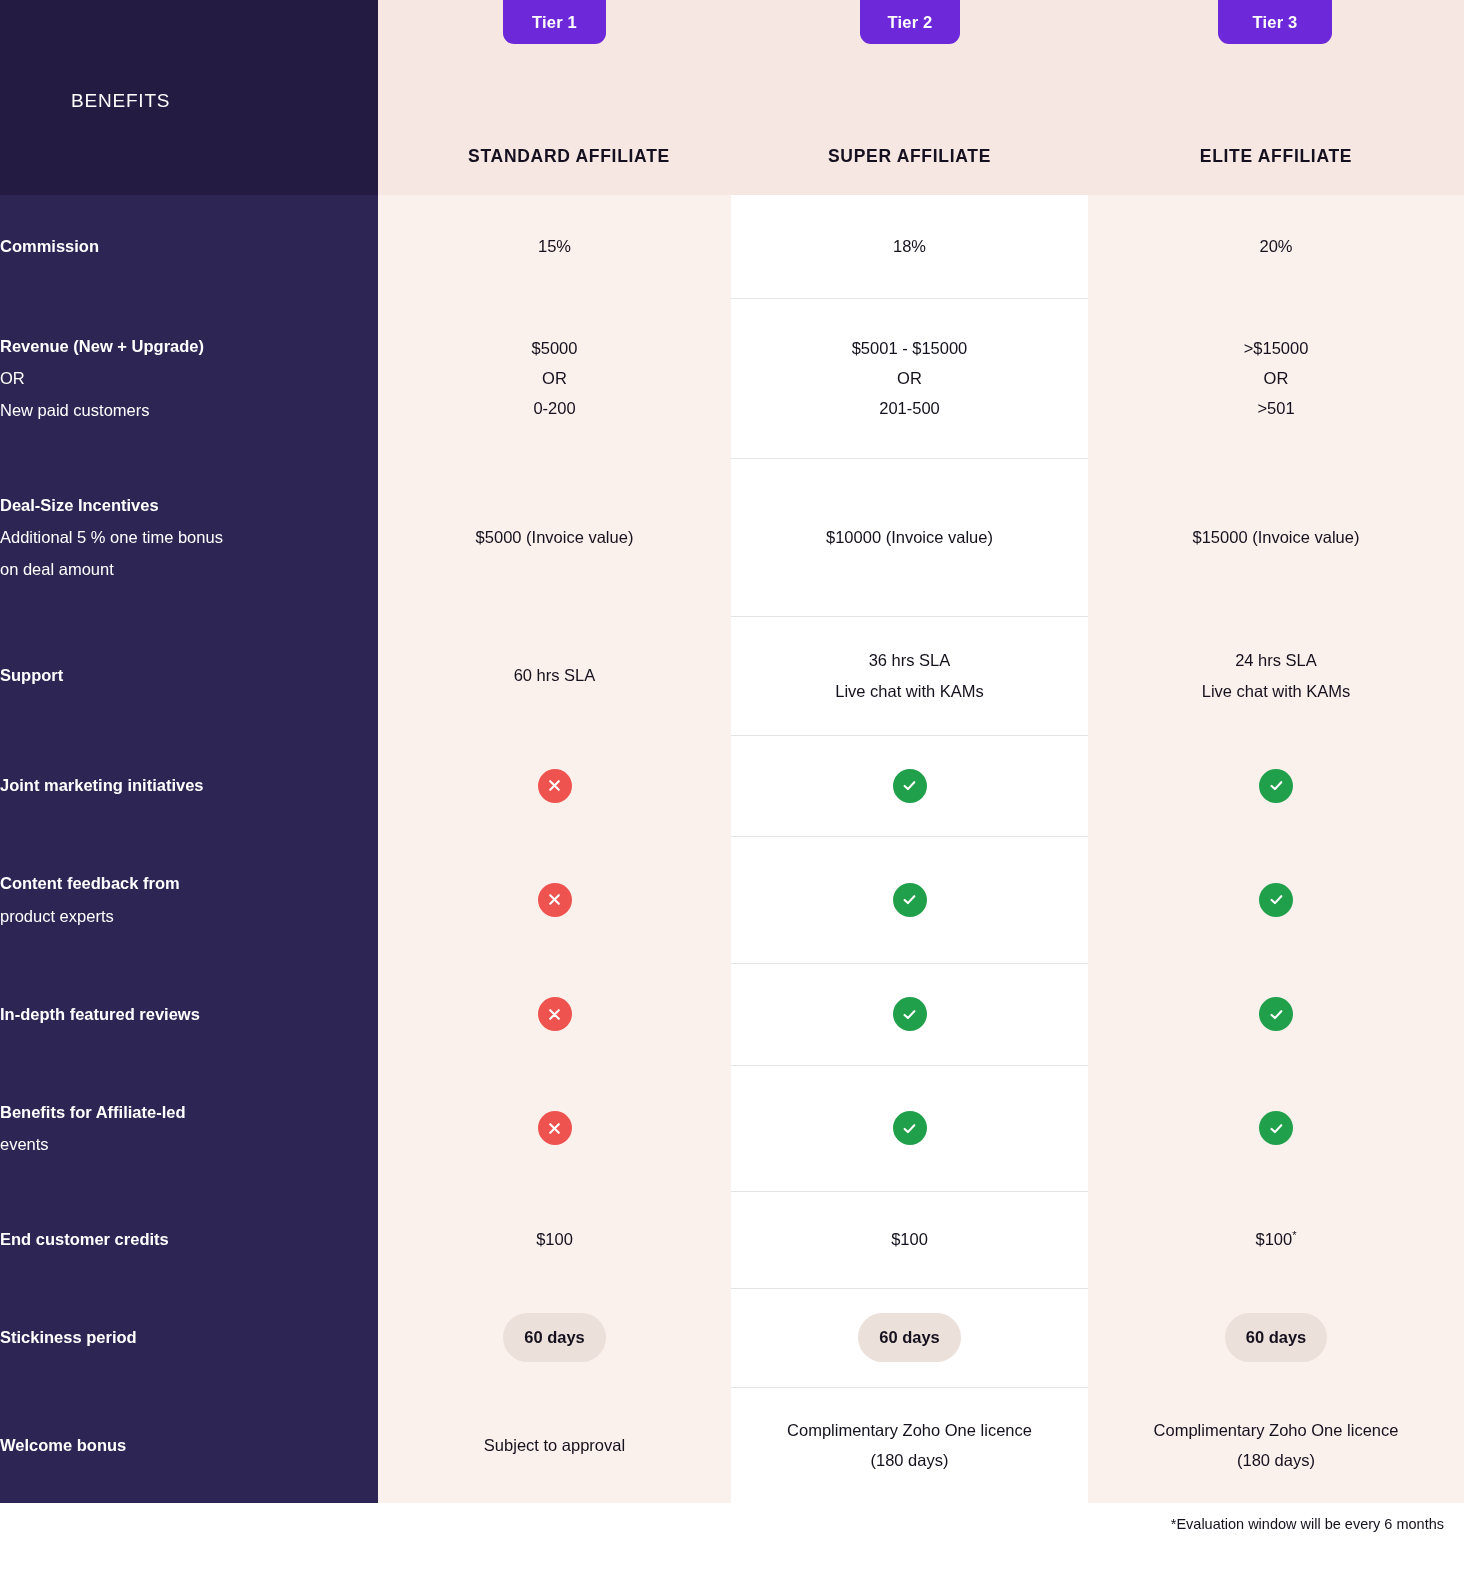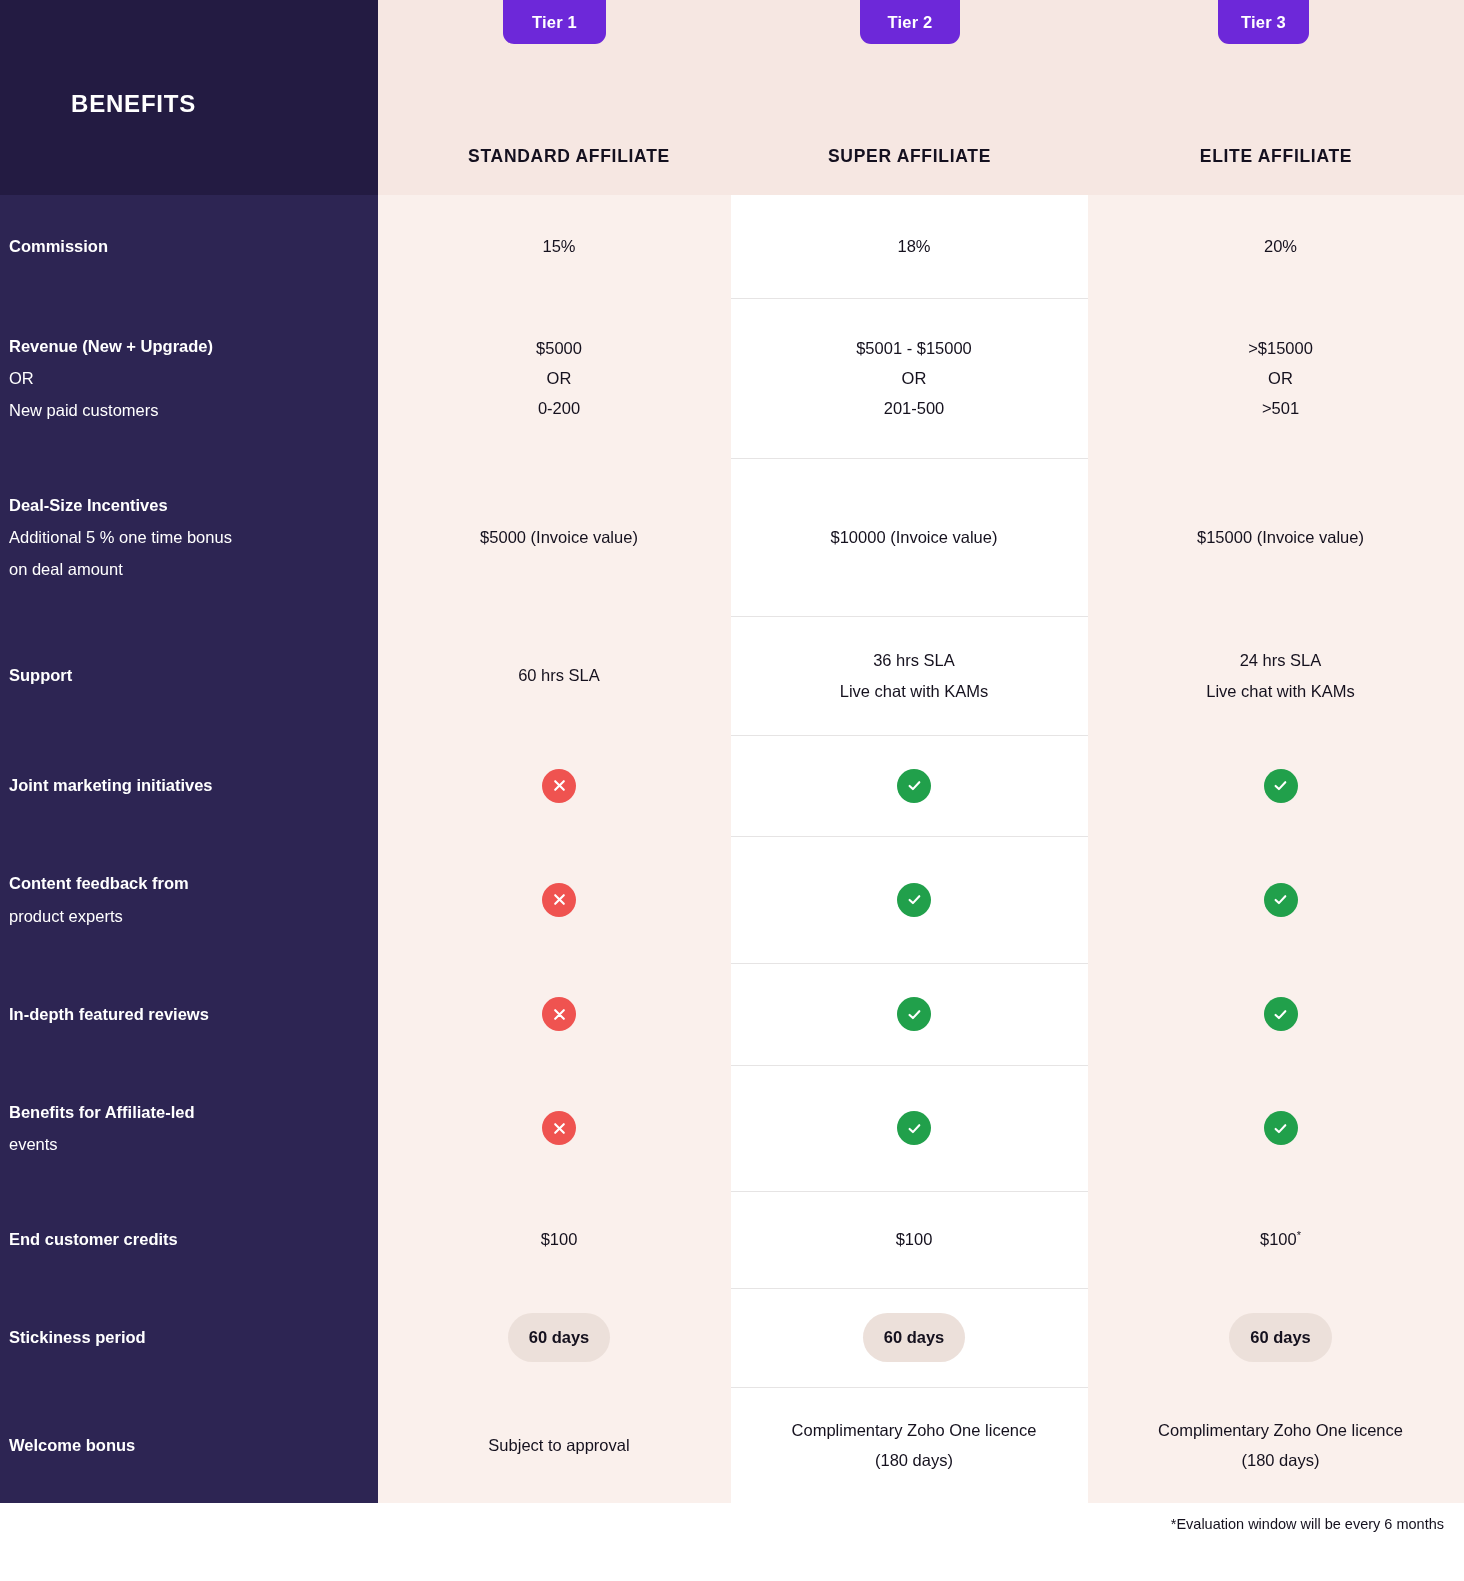--- a/index.html
+++ b/index.html
@@ -78,29 +78,29 @@
     font-size: 16.5px;
     font-weight: 700;
     letter-spacing: 0.2px;
     display: flex;
     align-items: center;
     justify-content: center;
     z-index: 5;
   }
   .tier-badge.b1 { left: 503px; width: 103px; }
   .tier-badge.b2 { left: 860px; width: 100px; }
-  .tier-badge.b3 { left: 1218px; width: 91px; }
+  .tier-badge.b3 { left: 1218px; width: 114px; }
 
   
   .benefits-title {
     position: absolute;
     left: 71px; top: 90px;
     color: #ffffff;
-    font-size: 24px;
-    font-weight: 700;
+    font-size: 19px;
+    font-weight: 400;
     letter-spacing: 0.8px;
     z-index: 4;
   }
   .plan-name {
     position: absolute;
     top: 146px;
     color: #14101f;
     font-size: 17.5px;
     font-weight: 700;
     letter-spacing: 0.7px;
@@ -117,21 +117,20 @@
     left: 0;
     width: 1464px;
     z-index: 3;
   }
   .cell {
     position: absolute;
     top: 0;
     height: 100%;
     display: flex;
     align-items: center;
-    padding-left: 9px;
   }
   .cell-label {
     left: 0; width: 378px;
     padding-right: 20px;
     color: #ffffff;
     font-size: 16.5px;
     font-weight: 700;
     line-height: 1.95;
     justify-content: flex-start;
   }

